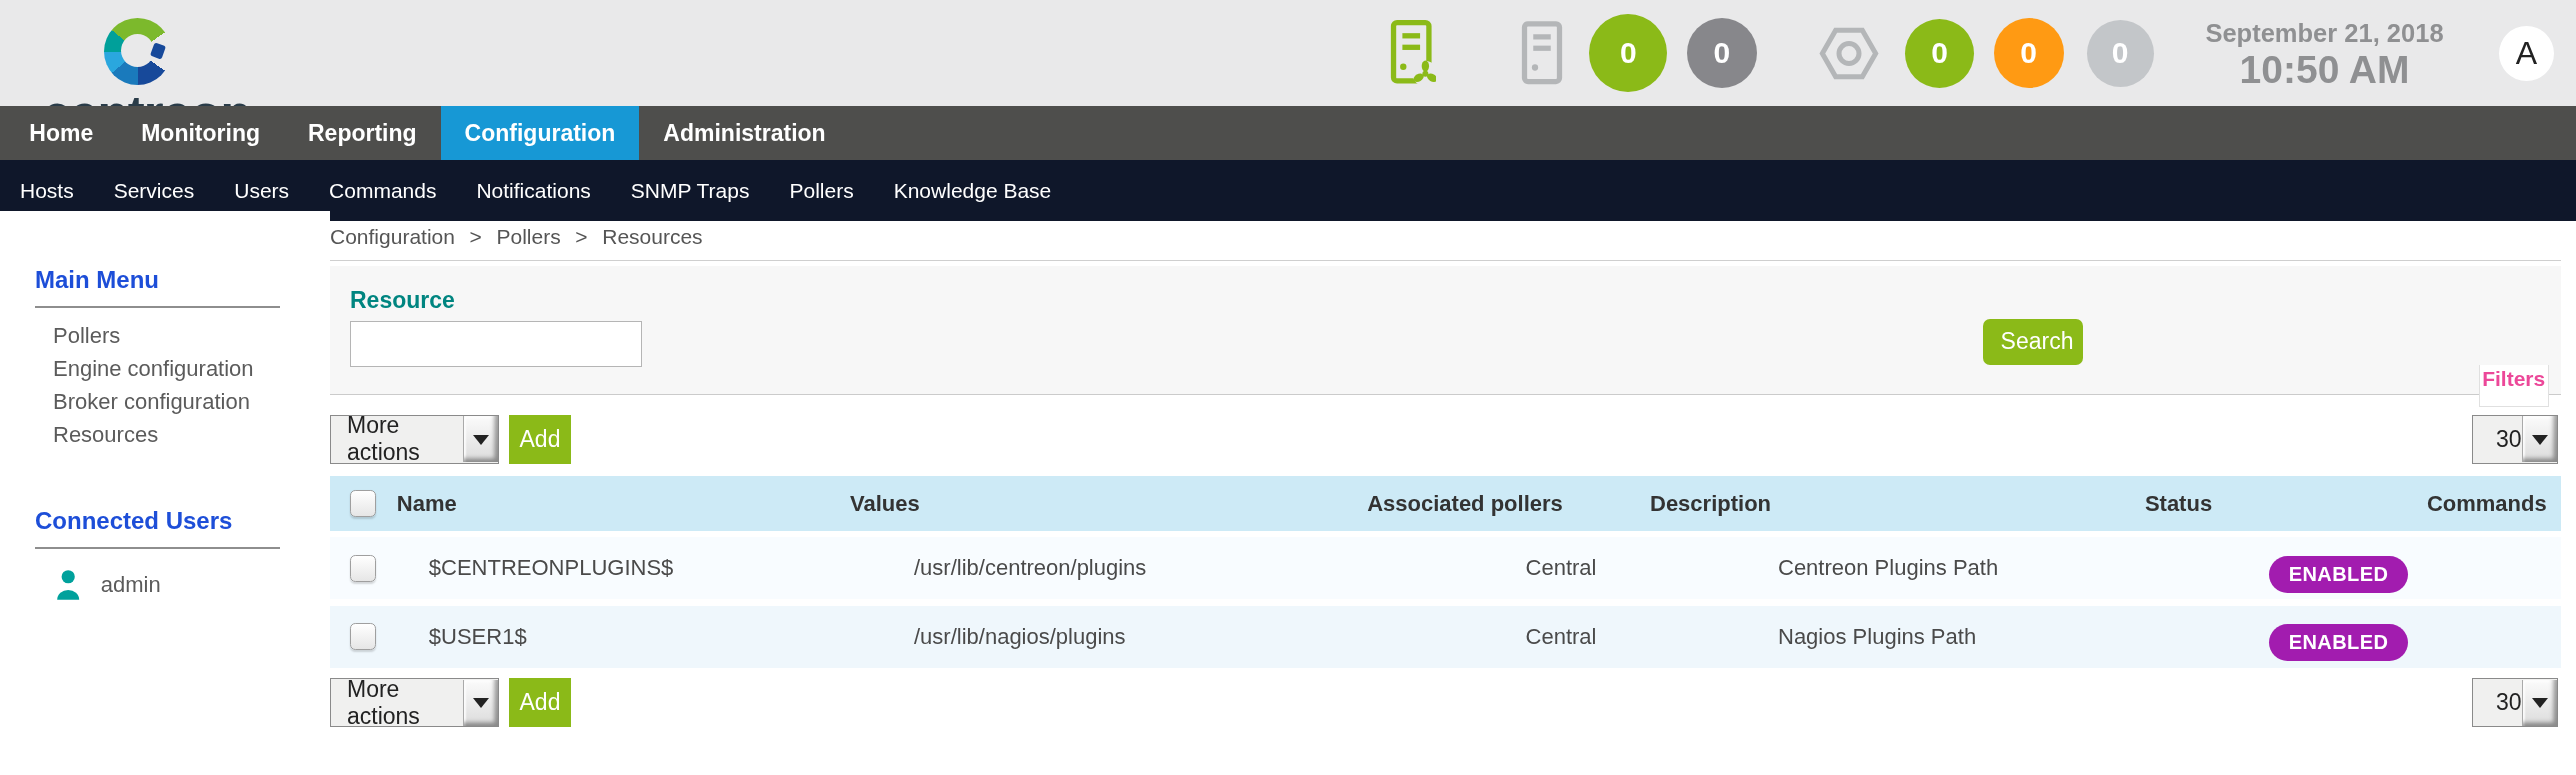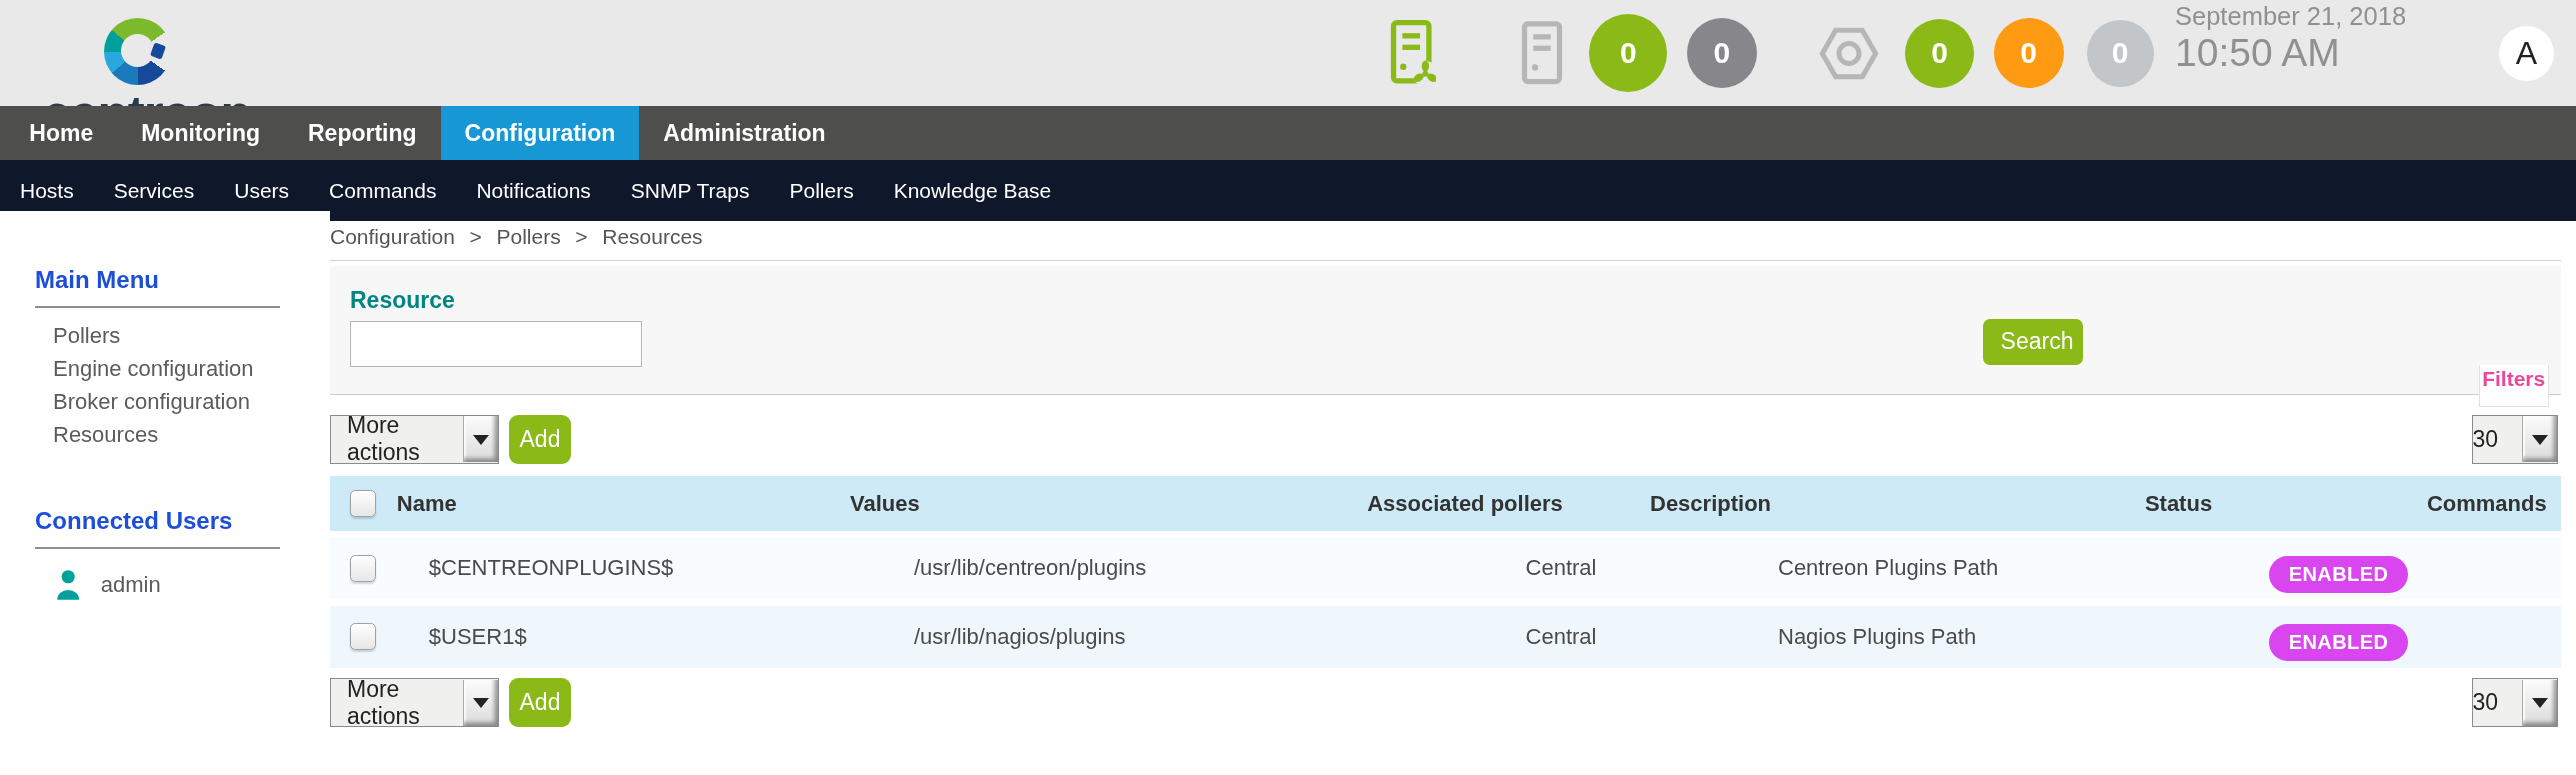--- a/index.html
+++ b/index.html
@@ -24,21 +24,21 @@
     display:flex; align-items:center; justify-content:center; }
   .b-green { width:78px; height:78px; background:#8bba18; margin-left:26.4px; }
   .b-dark  { width:70px; height:70px; background:#87878b; margin-left:19.4px; }
   .b-green2{ width:69px; height:69px; background:#8bba18; margin-left:26.4px; }
   .b-orange{ width:70px; height:70px; background:#ff9a13; margin-left:19.4px; }
   .b-light { width:67px; height:67px; background:#c3c6c9; margin-left:23px; }
   .ic-poller { color:#8bba18; }
   .ic-host { color:#b4b6b8; margin-left:85px; }
   .ic-serv { color:#b4b6b8; margin-left:62px; }
 
-  .clock { position:absolute; left:2175px; top:0; width:299px; text-align:left; color:#8f9092; }
+  .clock { position:absolute; left:2175px; top:17px; width:299px; text-align:center; color:#8f9092;font-weight:bold; }
   .clock .d { font-size:25.5px; line-height:32px; }
   .clock .t { font-size:39px; line-height:42px; }
   .avatar { position:absolute; left:2499px; top:25.5px; width:55px; height:55px; border-radius:50%;
     background:#fff; color:#222; font-size:32px; display:flex; align-items:center; justify-content:center; }
 
   
   .nav { position:absolute; left:0; top:106px; width:2576px; height:55px; background:#4e4e4c;
     display:flex; align-items:stretch; padding-left:5.3px; }
   .nav-item { color:#fff; font-size:23px; font-weight:700; padding:0 24px; display:flex; align-items:center; cursor:pointer; }
   .nav-item.active { background:#1798d5; }
@@ -73,45 +73,45 @@
     border:0.9px solid #e0e0e0; border-top:none; text-align:center; font-size:21px; font-weight:700;
     color:#ec4899; line-height:28px; z-index:3; cursor:pointer; }
 
   .toolbar { position:relative; width:2231px; height:49px; margin-top:20px; }
   .toolbar.bottom { margin-top:10.6px; }
   .sel3d { position:absolute; top:0; height:49px; background:#f0f0ef; border:1.8px solid #8a8a8a;
     display:flex; align-items:center; cursor:pointer; }
   .sel-more { left:0; width:169px; }
   .sel-size { right:3.5px; width:86px; }
   .sel3d .lbl { flex:1; font-size:23px; color:#222; padding-left:16px; }
-  .sel-size .lbl { text-align:left; padding-left:0; }
+  .sel-size .lbl { text-align:right; padding-left:0; }
   .sel3d .arr { width:35px; height:46px; background:linear-gradient(#fbfbfb,#dcdcdc);
     border-left:1.8px solid #aaa; box-shadow:inset -3.5px -3.5px 4.4px rgba(0,0,0,.38), inset 1.8px 1.8px 1.8px #fff;
     display:flex; align-items:center; justify-content:center; }
   .sel3d .arr::after { content:""; width:0; height:0; border:8px solid transparent; border-top:10.6px solid #222;
     margin-top:8.8px; }
   .btn-add { position:absolute; left:179px; top:0; width:62px; height:49px; background:#8bba18;
-    border:none; border-radius:9px; color:#fff; font-size:23px; font-family:inherit; cursor:pointer; }
+    border:none; border-radius:0; color:#fff; font-size:23px; font-family:inherit; cursor:pointer; }
 
   
   .grid { display:grid; grid-template-columns:58px 447px 520px 220px 476px 255px 253px; align-items:center; }
   .thead { width:2231px; height:55px; background:#cdeaf6; margin-top:12.3px; font-weight:700; color:#333; font-size:22px; }
   .trow  { width:2231px; height:62px; margin-top:6.2px; font-size:22px; color:#4a4a4a;gap:32px; }
   .trow.r0 { background:#f8fcff; }
   .trow.r1 { background:#eff7fc; }
   .cell-check { display:flex; justify-content:flex-end; padding-right:12.3px; }
   .cbx { width:25.5px; height:27px; border:1.8px solid #9f9f9f; border-radius:5.3px;
     background:linear-gradient(#ffffff,#e6e6e6); box-shadow:0 1.8px 1.8px rgba(0,0,0,.15); cursor:pointer; }
   .c-name { padding-left:8.8px; }
   .c-val  { padding-left:15px; }
   .c-pol  { text-align:center; }
   .c-desc { padding-left:75px; }
   .c-stat { display:flex; justify-content:center; }
   .c-opt  { display:flex; justify-content:flex-end; align-items:center; padding-right:7px; }
-  .pill { background:#d946ef; color:#fff; font-weight:700; font-size:20px; letter-spacing:0.4px;
+  .pill { background:#a21caf; color:#fff; font-weight:700; font-size:20px; letter-spacing:0.4px;
     padding:7px 19.4px; border-radius:19.4px;margin-top:12px; }
   .opt-input { width:81px; height:48px; background:#fff; border:1.8px solid #b3b3b3; font-size:26.4px;
     padding-left:12.3px; margin-left:5.3px; color:#111; font-family:inherit; }
   .noicon { cursor:pointer; display:flex; }
 </style>
 </head>
 <body>
 
 <div id="app">
 

